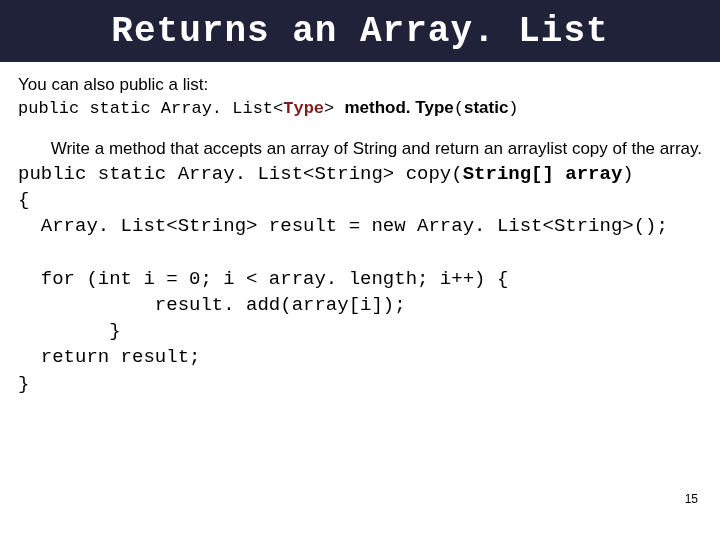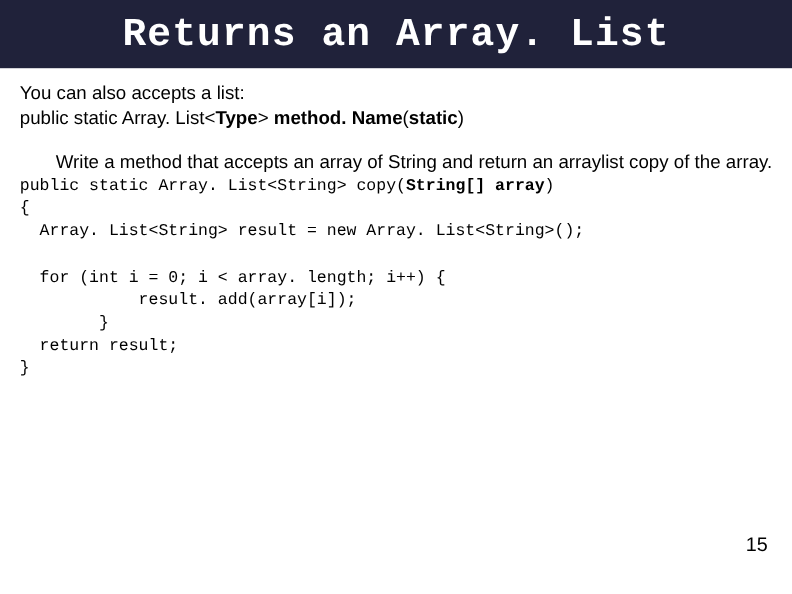--- a/index.html
+++ b/index.html
@@ -35,66 +35,66 @@
   }
   .content {
     padding: 12px 18px 0 18px;
     font-size: 17px;
     line-height: 1.25;
   }
   .intro {
     margin-bottom: 18px;
   }
   .mono {
-    font-family: Liberation Sans, sans-serif;
+    font-family: Liberation Mono, monospace;
   }
   .sans {
     font-family: Arial, Helvetica, sans-serif;
   }
   .type-highlight {
     font-weight: bold;
-    color: #000000;
+    color: #7f1d1d;
   }
   .bold {
     font-weight: bold;
   }
   .exercise-prompt {
     margin-bottom: 2px;
     text-align: right;
   }
   .code-block {
     font-family: "Courier New", Courier, monospace;
     white-space: pre;
-    font-size: 15px;
+    font-size: 19px;
     line-height: 1.38;
     margin-top: 0;
   }
   .page-num {
     position: absolute;
     right: 22px;
     bottom: 14px;
-    font-size: 18px;
+    font-size: 12px;
     color: #000;
   }
 </style>
 </head>
 <body>
 
 <div class="slide">
 
   <div class="title-band">
     <span class="title-text">Returns an Array. List</span>
   </div>
 
   <div class="content">
 
     <div class="intro">
-      <div class="sans">You can also accepts a list:</div>
+      <div class="sans">You can also public a list:</div>
       <div style="margin-top:2px;">
-        <span class="mono">public static Array. List&lt;</span><span class="mono type-highlight">Type</span><span class="mono">&gt; </span><span class="sans bold">method. Name</span><span class="mono">(</span><span class="sans bold">static</span><span class="mono">)</span>
+        <span class="mono">public static Array. List&lt;</span><span class="mono type-highlight">Type</span><span class="mono">&gt; </span><span class="sans bold">method. Type</span><span class="mono">(</span><span class="sans bold">static</span><span class="mono">)</span>
       </div>
     </div>
 
     <div class="sans exercise-prompt">Write a method that accepts an array of String and return an arraylist copy of the array.</div>
 
     <div class="code-block"><span>public static Array. List&lt;String&gt; copy(</span><span class="bold">String[] array</span><span>)</span>
 <span>{</span>
 <span>  Array. List&lt;String&gt; result = new Array. List&lt;String&gt;();</span>
 <span></span>
 <span>  for (int i = 0; i &lt; array. length; i++) {</span>

